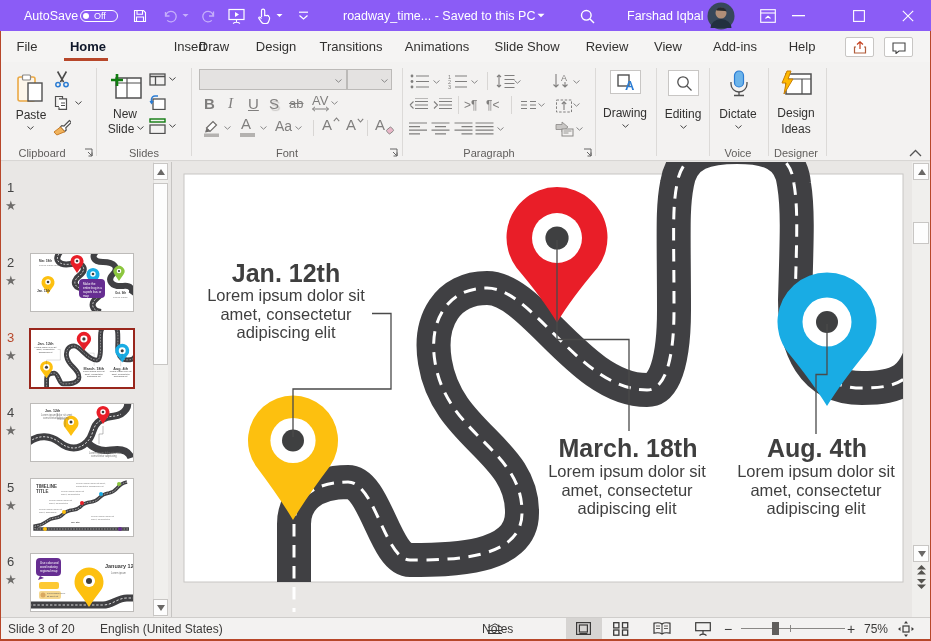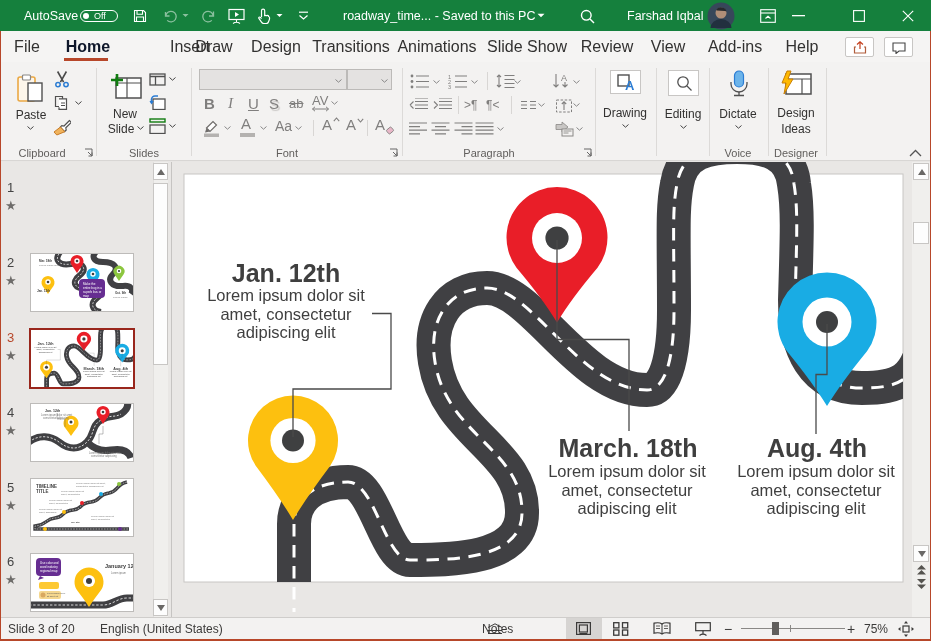--- a/index.html
+++ b/index.html
@@ -1,25 +1,25 @@
 <!DOCTYPE html>
 <html><head>
 <meta charset="utf-8">
 <style>
   * { margin:0; padding:0; box-sizing:border-box; }
   html,body { width:931px; height:641px; overflow:hidden; }
   body { font-family:"Liberation Sans", sans-serif; position:relative; background:#e8e6e4; }
   .abs { position:absolute; }
   svg { display:block; }
   
-  #titlebar { position:absolute; left:0; top:0; width:931px; height:31px; background:#15803d; color:#fff; }
+  #titlebar { position:absolute; left:0; top:0; width:931px; height:31px; background:#8b5cf6; color:#fff; }
   #titlebar .t { position:absolute; font-size:12.5px; color:#fff; white-space:nowrap; }
   
   #tabs { position:absolute; left:0; top:31px; width:931px; height:31px; background:#f5f4f3; }
-  #tabs .tab { position:absolute; top:0; height:31px; line-height:31px; font-size:16px; color:#323130; text-align:center; transform:translateX(-50%); white-space:nowrap; }
+  #tabs .tab { position:absolute; top:0; height:31px; line-height:31px; font-size:13px; color:#323130; text-align:center; transform:translateX(-50%); white-space:nowrap; }
   
   #ribbon { position:absolute; left:0; top:62px; width:931px; height:99px; background:#f3f2f1; border-bottom:1px solid #d8d6d4; }
   .glabel { position:absolute; font-size:11px; color:#605e5c; transform:translateX(-50%); white-space:nowrap; }
   .gdiv { position:absolute; top:6px; height:88px; width:1px; background:#dcdad8; }
   .blabel { position:absolute; font-size:12px; color:#323130; transform:translateX(-50%); white-space:nowrap; }
   .chev { position:absolute; width:7px; height:4px; }
   .glyph { position:absolute; color:#807f7e; white-space:nowrap; }
   
   #panel { position:absolute; left:0; top:162px; width:172px; height:455px; background:#e9e7e5; }
   #canvas { position:absolute; left:172px; top:162px; width:759px; height:455px; background:#e9e7e5; }

